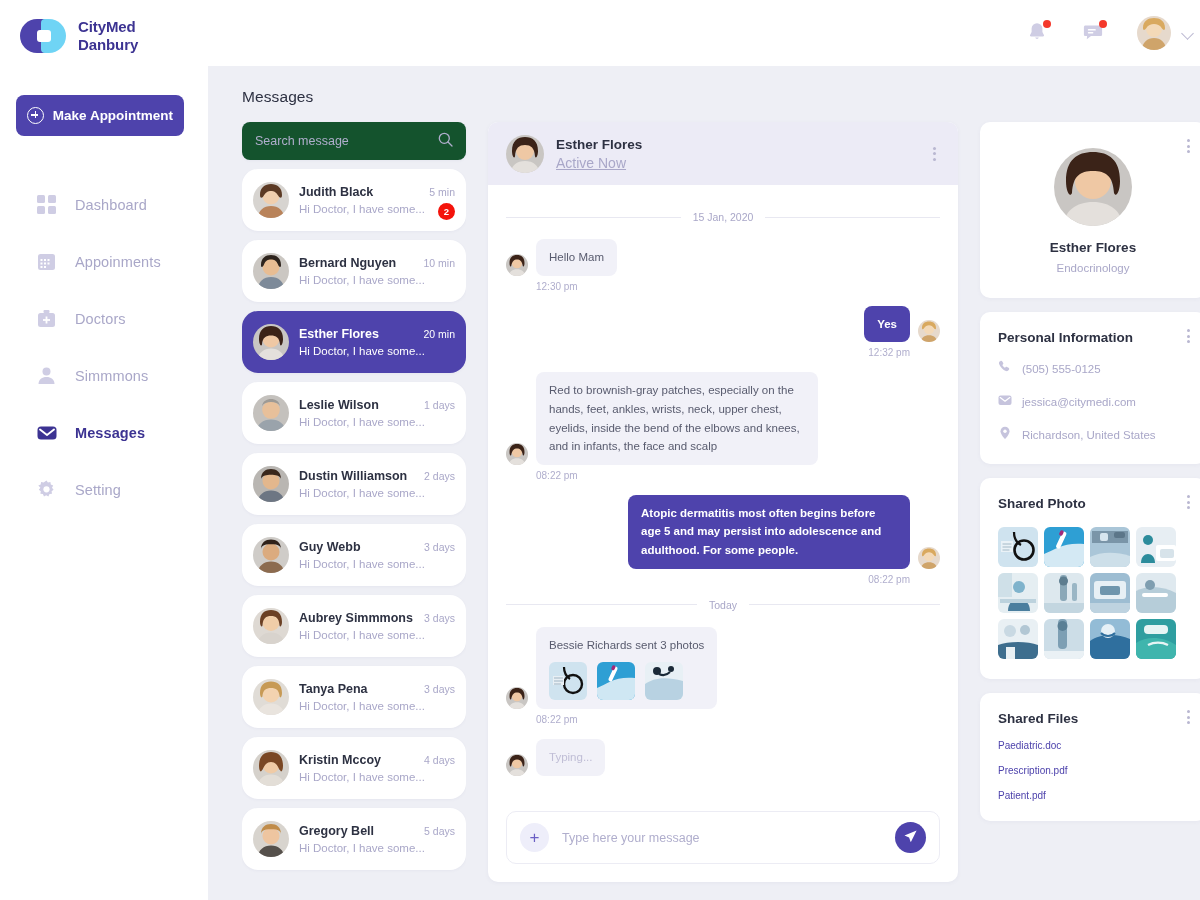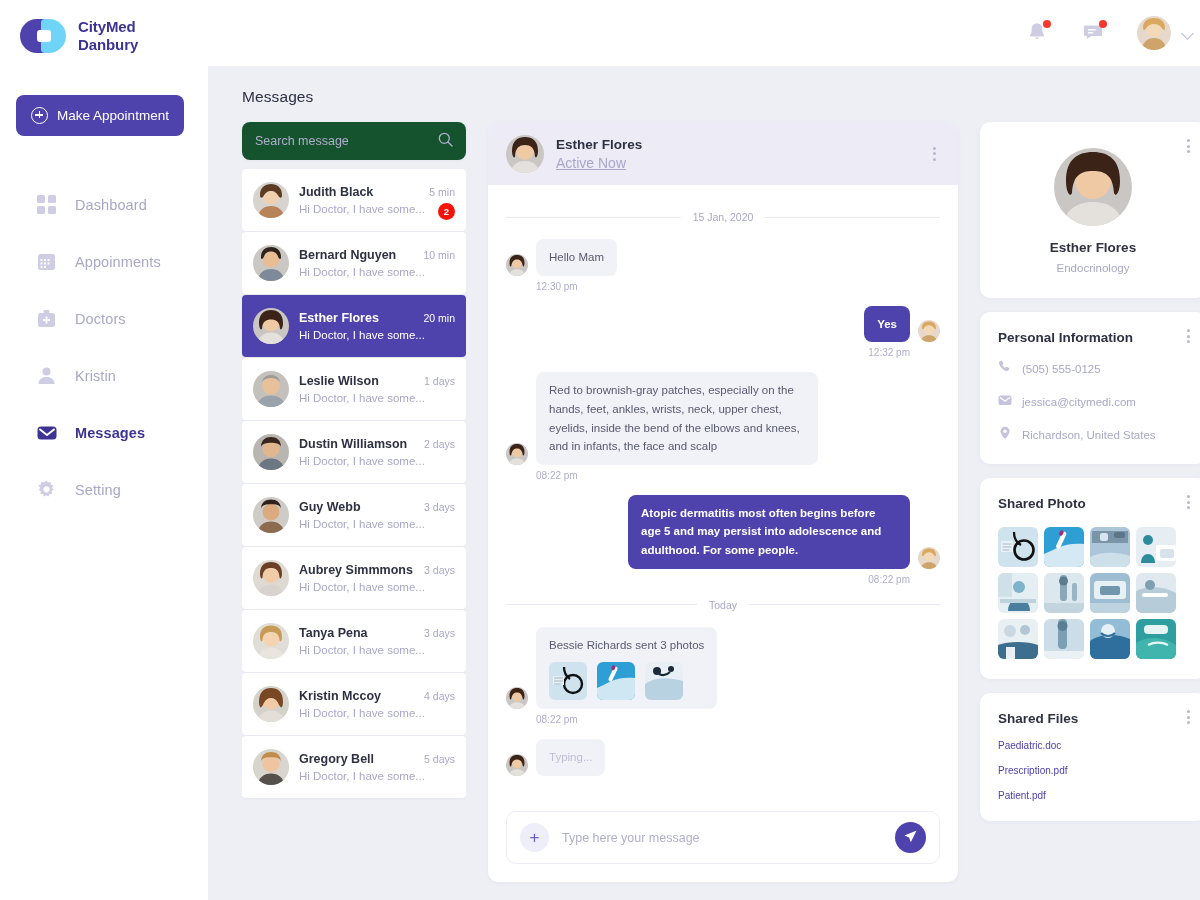--- a/index.html
+++ b/index.html
@@ -34,21 +34,21 @@
   .logo .c-right::after {
     content: ""; position: absolute; left: 0px; top: 11px;
     width: 10px; height: 12px; background: #ffffff; border-radius: 0 3px 3px 0;
   }
   .brand-text { font-size: 15px; font-weight: 700; color: #3c3392; line-height: 1.22; letter-spacing: -0.1px; }
 
   .appt-btn {
     margin: 40px 0 0 16px; width: 168px; height: 41px;
     background: #4e43ac; border-radius: 8px; border: none;
     display: flex; align-items: center; justify-content: center; gap: 9px;
-    color: #ffffff; font-size: 13.5px; font-weight: 400; cursor: pointer;
+    color: #ffffff; font-size: 13.5px; font-weight: 700; cursor: pointer;
     font-family: "Liberation Sans", sans-serif;
   }
   .plus-circle {
     width: 17px; height: 17px; border: 1.6px solid #ffffff; border-radius: 50%;
     position: relative; flex: 0 0 17px;
   }
   .plus-circle::before, .plus-circle::after {
     content: ""; position: absolute; background: #ffffff;
   }
   .plus-circle::before { left: 3.4px; top: 6.8px; width: 7.2px; height: 1.6px; }
@@ -91,21 +91,21 @@
   .search-box input {
     flex: 1; border: none; outline: none; font-size: 12.5px; color: #9d9bbd;
     font-family: "Liberation Sans", sans-serif; background: transparent;
   }
   .search-box input::placeholder { color: #b0aecd; }
 
   .list-scroll {
     margin-top: 9px; height: 760px; overflow: hidden; position: relative;
   }
   .msg-item {
-    height: 62px; background: #ffffff; border-radius: 4px; margin-bottom: 1px;
+    height: 62px; background: #ffffff; border-radius: 16px; margin-bottom: 9px;
     display: flex; align-items: center; padding: 0 11px; gap: 10px; cursor: pointer;
     box-shadow: 0 1px 3px rgba(80,80,140,.05); position: relative;
   }
   .msg-item.selected { background: #4e43ac; }
   .av { width: 36px; height: 36px; border-radius: 50%; overflow: hidden; flex: 0 0 36px; }
   .msg-body { flex: 1; min-width: 0; }
   .msg-top { display: flex; align-items: baseline; justify-content: space-between; }
   .msg-name { font-size: 12.5px; font-weight: 700; color: #2d3142; white-space: nowrap; }
   .msg-time { font-size: 10.5px; color: #a9a7c8; white-space: nowrap; margin-left: 6px;}
   .msg-prev { font-size: 11.5px; color: #a9a7c8; margin-top: 4px; white-space: nowrap; overflow: hidden; text-overflow: ellipsis; }
@@ -261,21 +261,21 @@
         <span class="nav-label">Doctors</span>
       </div>
 
       <div class="nav-item">
         <span class="nav-icon">
           <svg width="19" height="19" viewBox="0 0 19 19">
               <circle cx="9.5" cy="5.5" r="4" fill="#cfcde4"></circle>
               <path d="M1.5 18c0-4.4 3.6-7 8-7s8 2.6 8 7z" fill="#cfcde4"></path>
             </svg>
         </span>
-        <span class="nav-label">Kristin</span>
+        <span class="nav-label">Simmmons</span>
       </div>
 
       <div class="nav-item active">
         <span class="nav-icon">
           <svg width="20" height="20" viewBox="0 0 20 20">
               <rect x="0.5" y="3.5" width="19" height="13" rx="3.5" fill="#3c3392"></rect>
               <path d="M3 6.5 L10 12 L17 6.5" stroke="#ffffff" stroke-width="1.9" fill="none" stroke-linecap="round" stroke-linejoin="round"></path>
             </svg>
         </span>
         <span class="nav-label">Messages</span>

